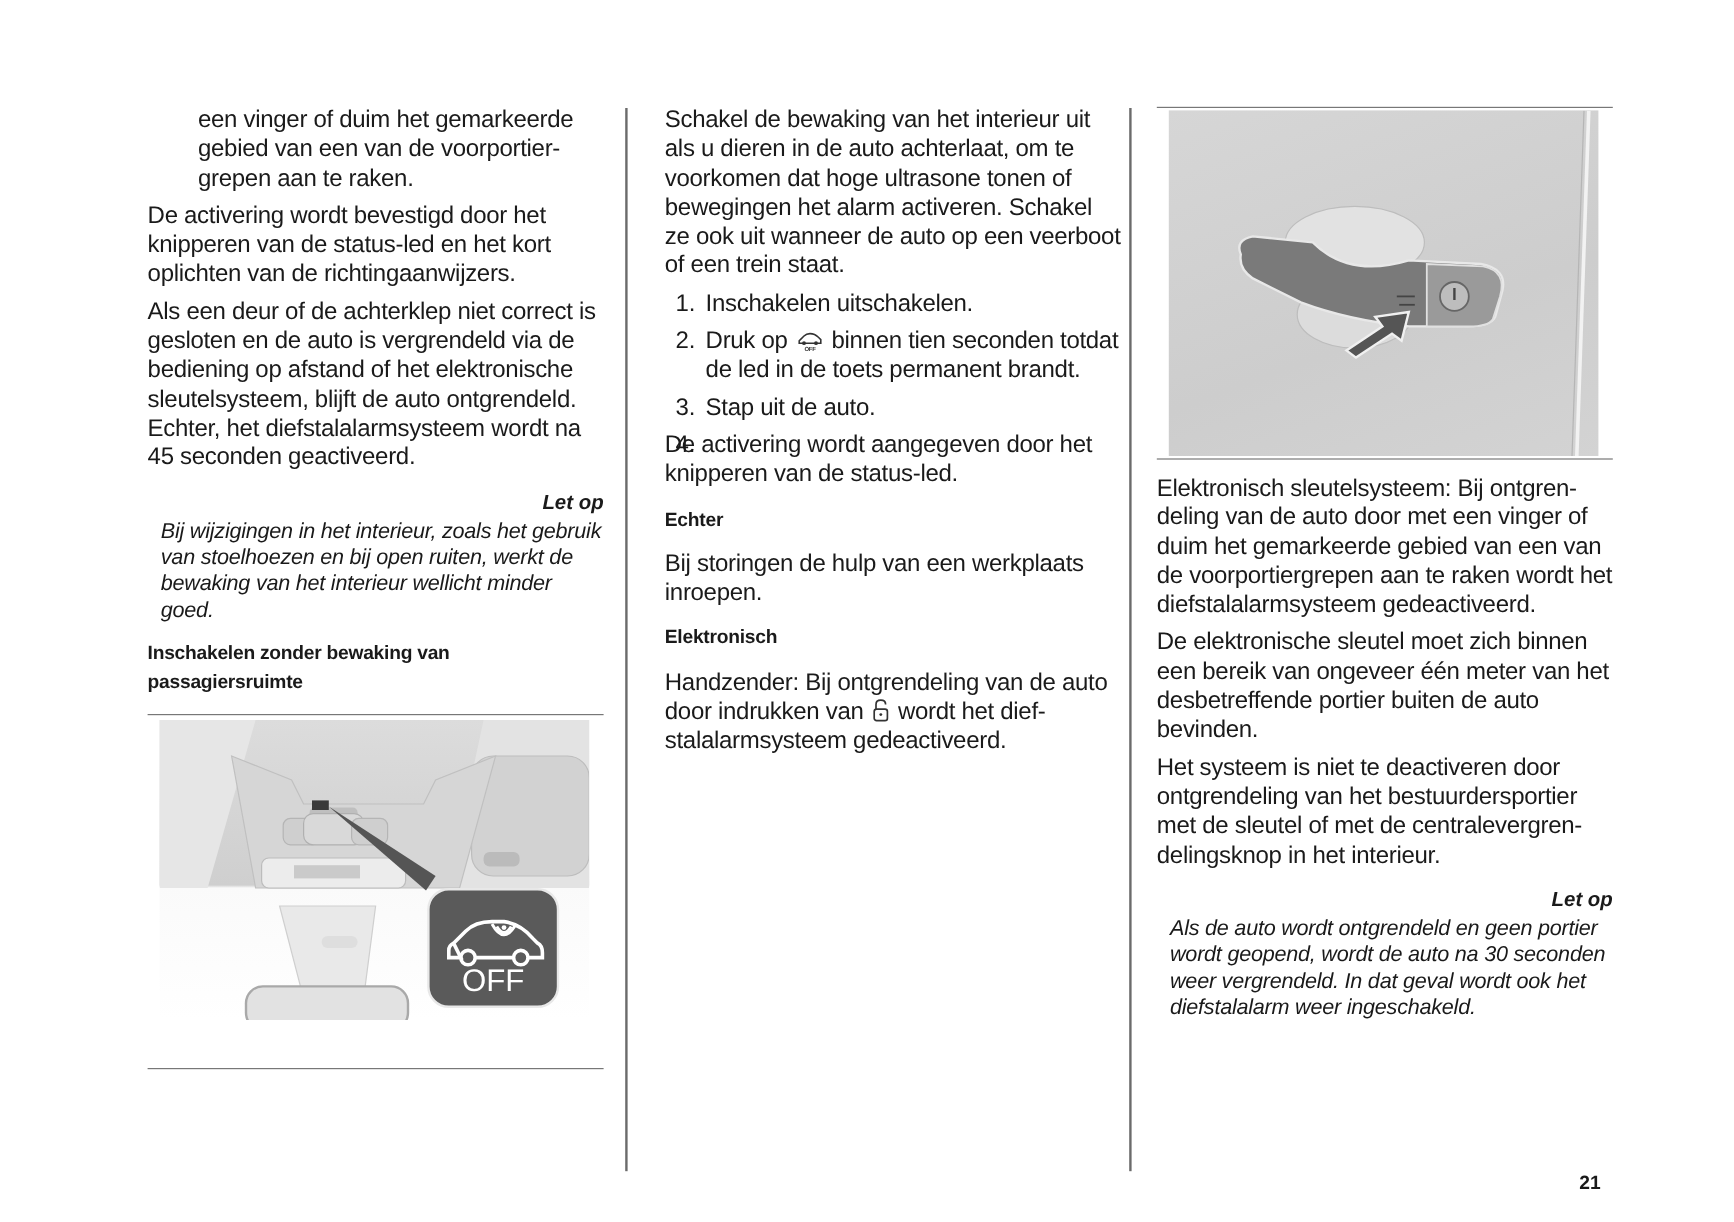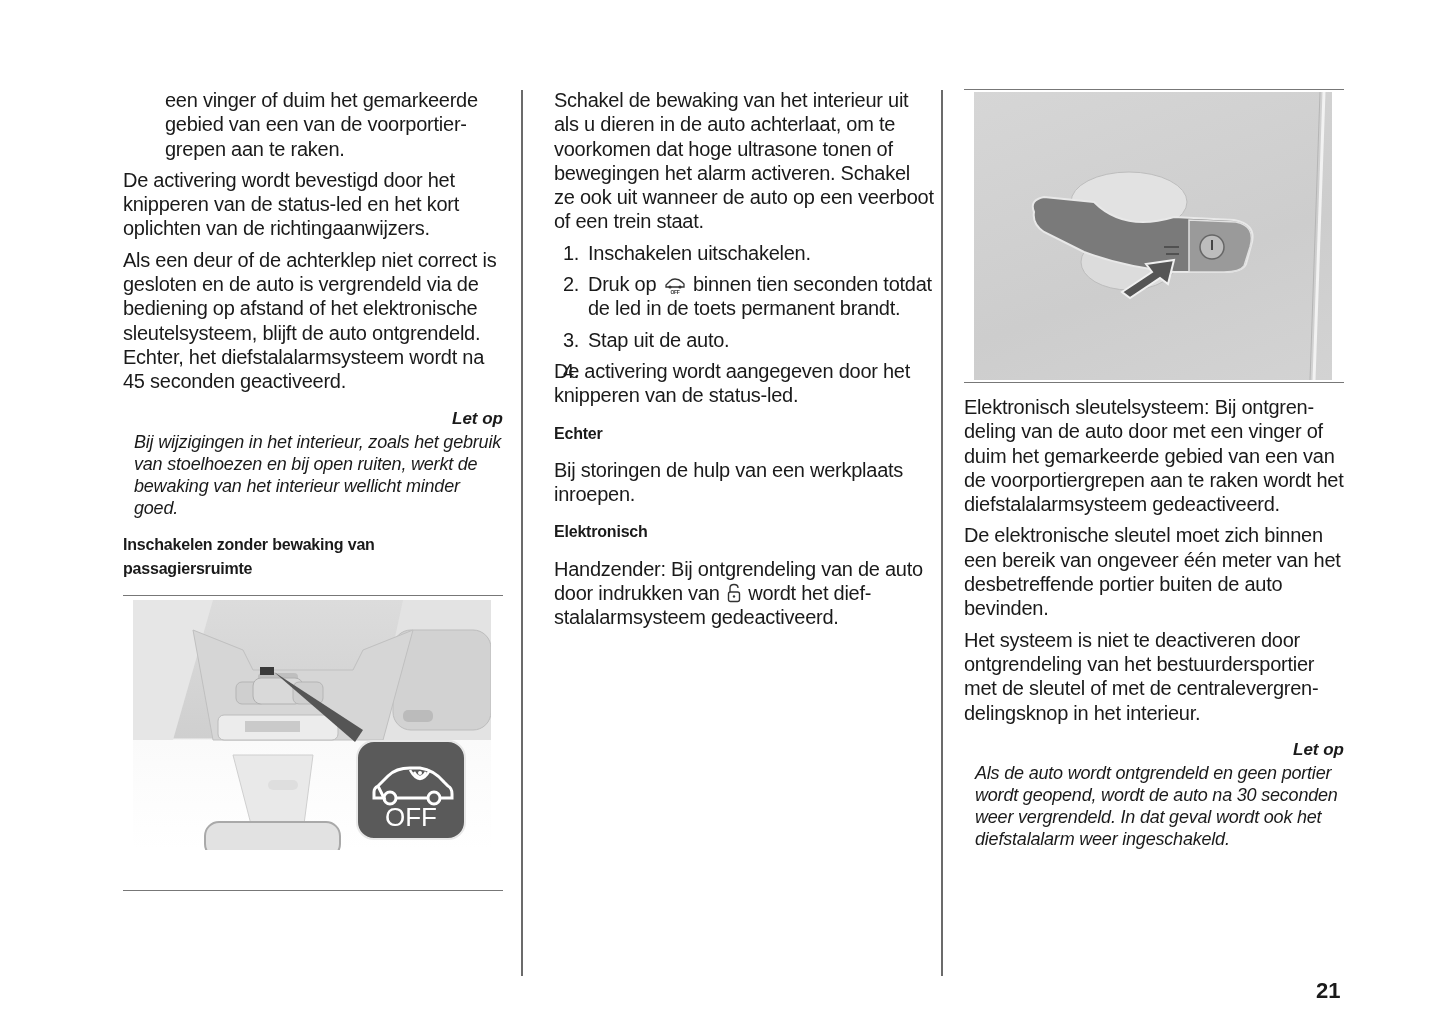--- a/index.html
+++ b/index.html
@@ -16,21 +16,21 @@
   p.indent { padding-left: 42px; }
   .note-title { font-size: 17px; font-weight: bold; font-style: italic; margin: 14px 0 1px 11px; line-height: 22px; text-align: right; }
   .note-text { font-size: 18px; font-style: italic; line-height: 22px; margin: 0 0 12px 11px; letter-spacing: -0.2px; }
   h2.heading { font-size: 16px; font-weight: bold; line-height: 24.3px; margin: 14px 0 12px 0; letter-spacing: -0.2px; }
   ol.steps { list-style: none; margin: 0 0 7px 0; padding: 0; }
   ol.steps li { font-size: 20px; line-height: 24.3px; margin-bottom: 7px; position: relative; padding-left: 34px; letter-spacing: -0.25px; }
   ol.steps li .num { position: absolute; left: 9px; top: 0; }
   .figure { position: relative; border-top: 1.5px solid #777; border-bottom: 1.5px solid #777; }
   .figure .img { position: absolute; background: #d8d8d8; overflow: hidden; }
   .inline-icon { display: inline-block; vertical-align: -3px; margin: 0 2px; }
-  .page-number { position: absolute; left: 1316px; top: 978px; font-size: 22px; font-weight: bold; }
+  .page-number { position: absolute; left: 1316px; top: 978px; font-size: 16px; font-weight: bold; }
 </style>
 </head>
 <body>
 
 <div class="divider" style="left:521px;"></div>
 <div class="divider" style="left:941px;"></div>
 
 <div class="col col1">
   <p class="body indent">een vinger of duim het gemarkeerde gebied van een van de voorportier­grepen aan te raken.</p>
   <p class="body">De activering wordt bevestigd door het knipperen van de status-led en het kort oplichten van de richtingaanwijzers.</p>

